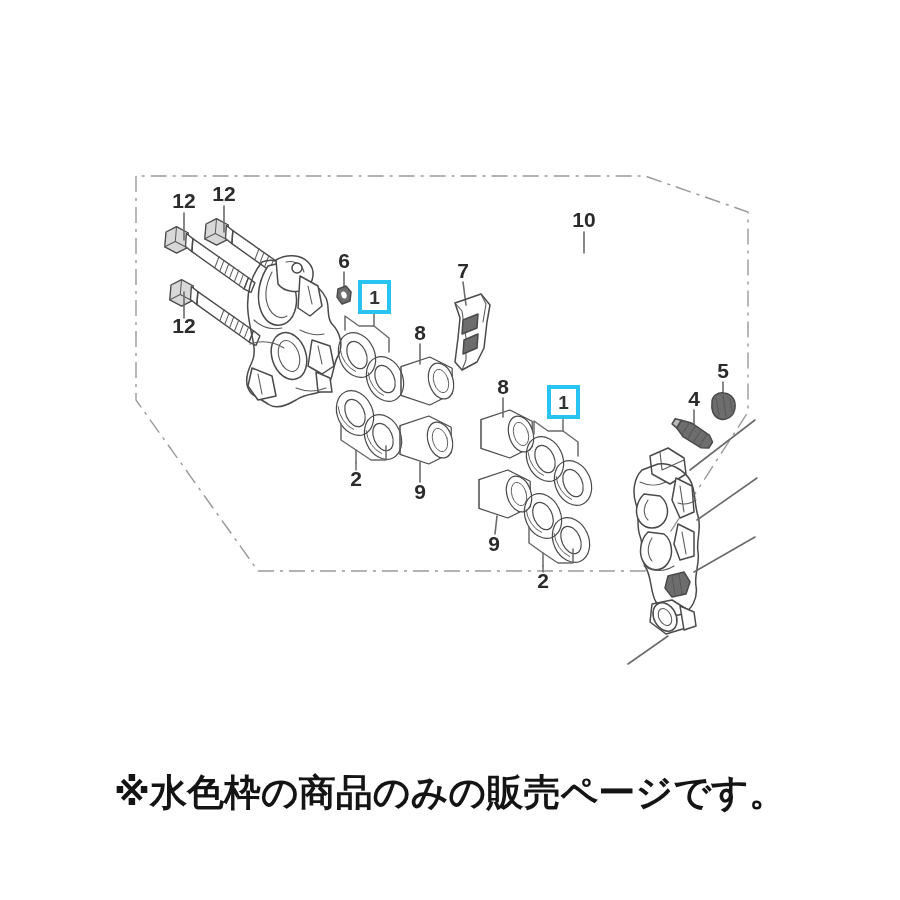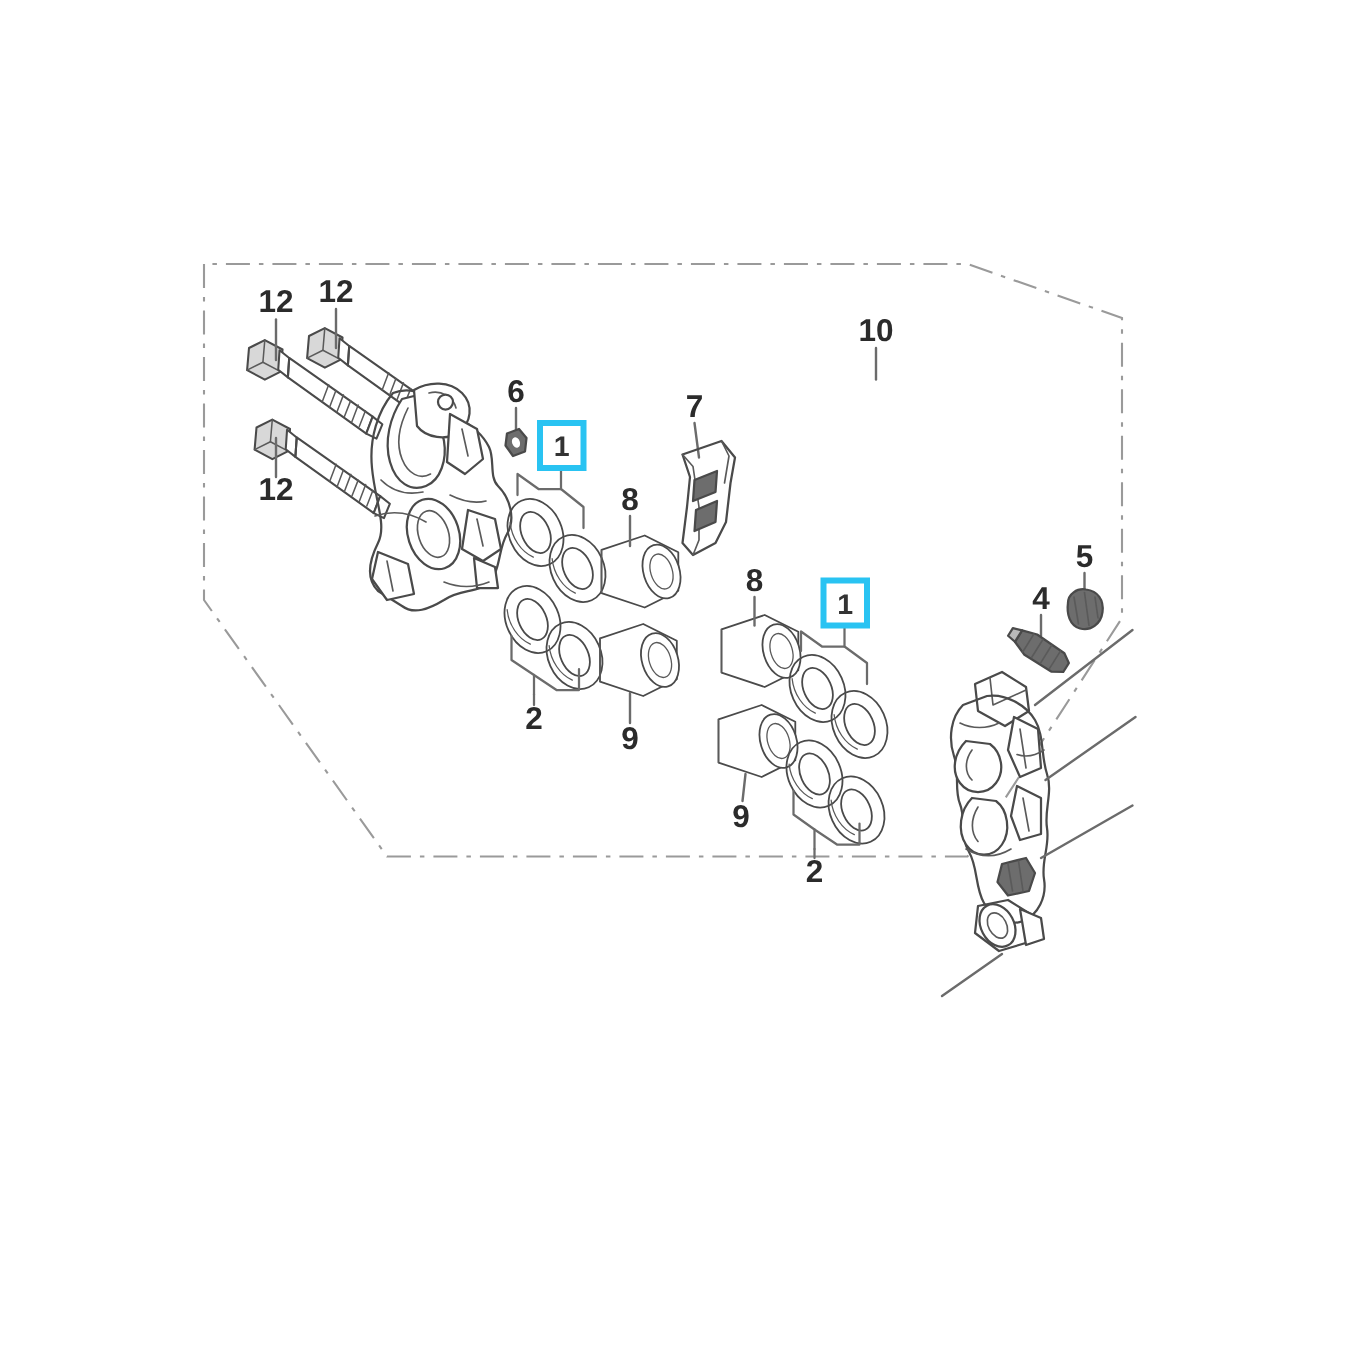--- a/index.html
+++ b/index.html
@@ -364,14 +364,15 @@
 
     <g>
       <line class="leader" stroke="#9d9d9d" stroke-width="1.2" x1="690" y1="470" x2="755" y2="420"></line>
       <line class="leader" stroke="#9d9d9d" stroke-width="1.2" x1="697" y1="520" x2="757" y2="478"></line>
       <line class="leader" stroke="#9d9d9d" stroke-width="1.2" x1="694" y1="572" x2="755" y2="537"></line>
       <line class="leader" stroke="#9d9d9d" stroke-width="1.2" x1="668" y1="636" x2="628" y2="664"></line>
     </g>
 
   </svg>
 
+  <div class="note-text">※水色枠の商品のみの販売ページです。</div>
 
 </div>
 
 </body></html>

